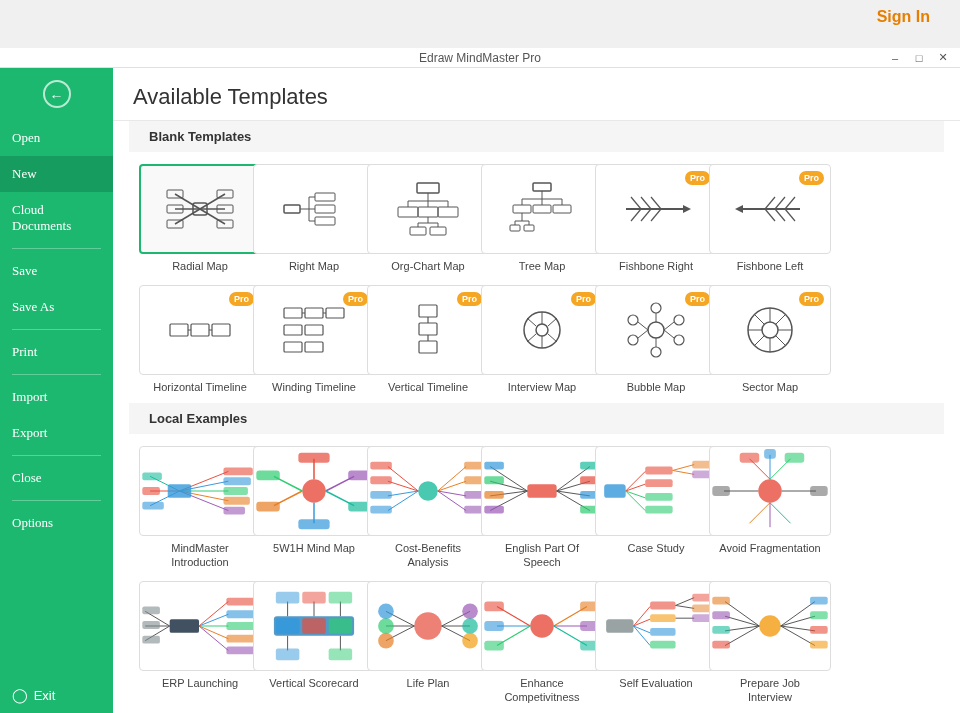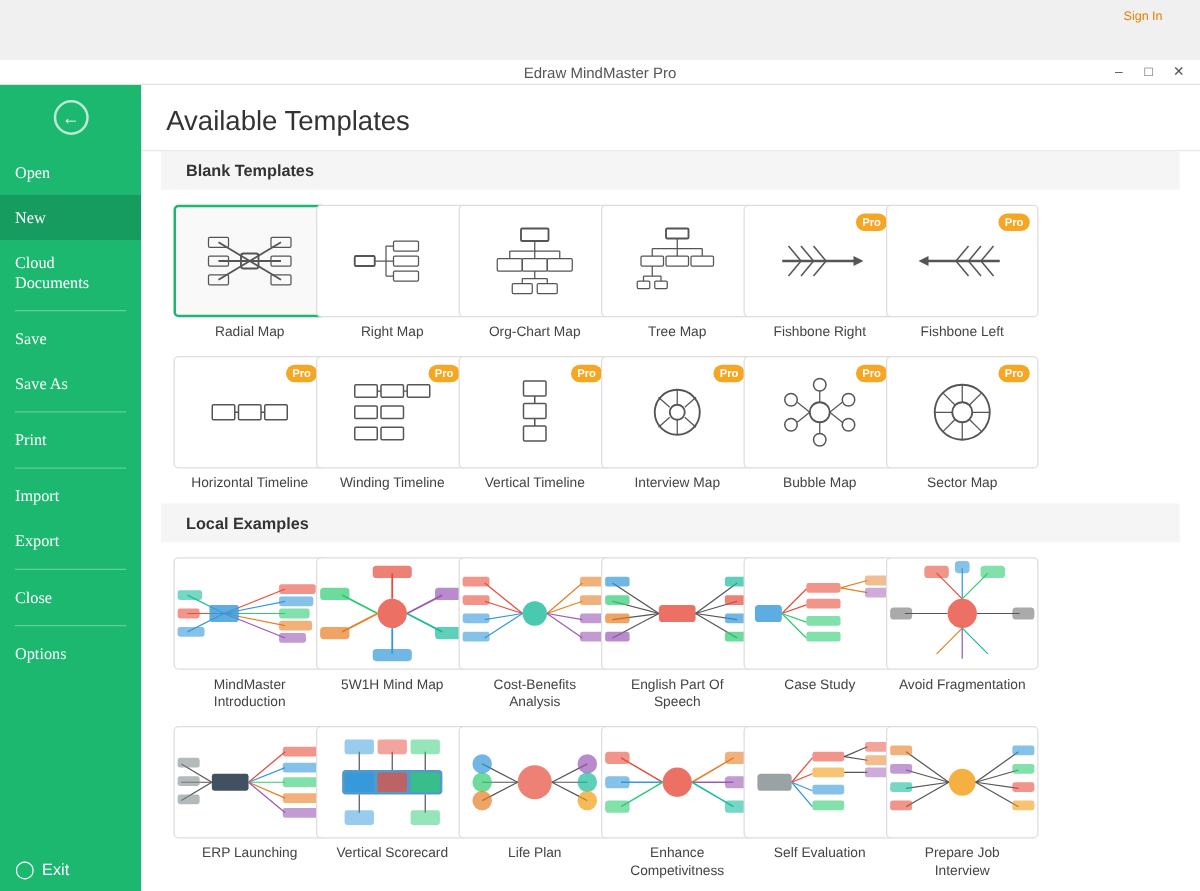--- a/index.html
+++ b/index.html
@@ -34,22 +34,22 @@
       height: 18px;
       display: flex;
       align-items: center;
       justify-content: center;
       font-size: 11px;
       color: #555;
       cursor: pointer;
     }
     .sign-in {
       color: #e67e00;
-      font-size: 10px;
-      font-weight: normal;
+      font-size: 16px;
+      font-weight: bold;
       cursor: pointer;
       position: absolute;
       right: 30px;
       top: 8px;
     }
 
     
     .app-body {
       display: flex;
       flex: 1;

